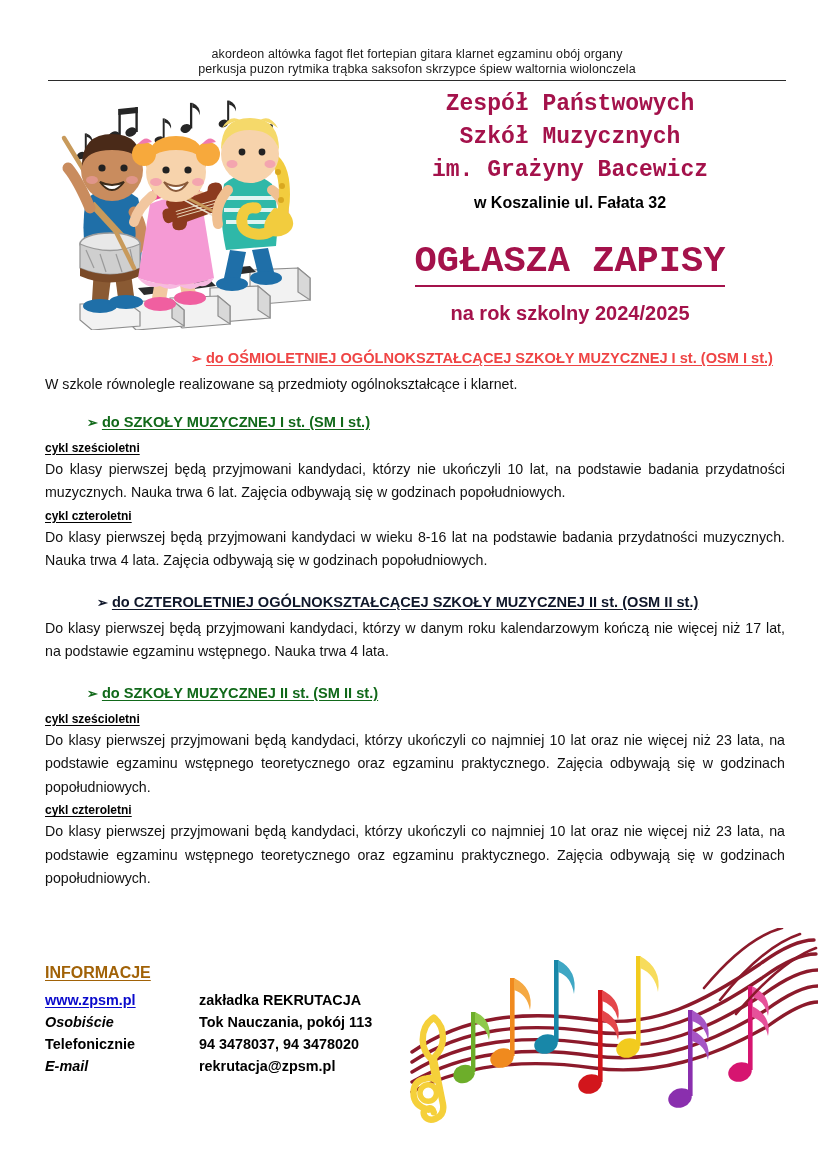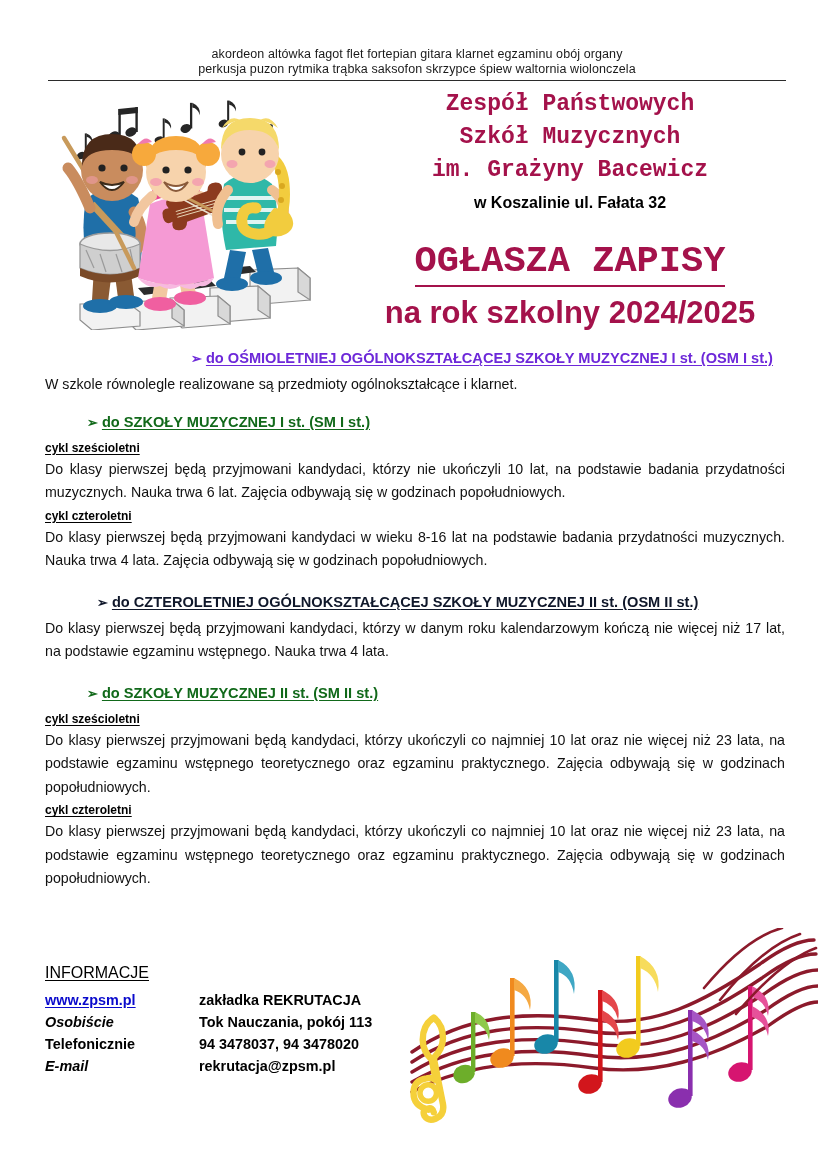--- a/index.html
+++ b/index.html
@@ -88,21 +88,21 @@
     white-space: nowrap;
     margin-top: 20px;
   }
   .title-announce span {
     border-bottom: 2.6px solid #A4124B;
     padding-bottom: 3px;
   }
   .title-year {
     font-family: "Liberation Sans", sans-serif;
     font-weight: bold;
-    font-size: 31px;
+    font-size: 20px;
     line-height: 42px;
     color: #A4124B;
     white-space: nowrap;
     margin-top: 7px;
   }
 
   
   .content {
     position: absolute;
     left: 45px;
@@ -120,21 +120,21 @@
   }
   .sec-head .arrow {
     font-weight: bold;
     font-size: 13px;
     padding-right: 4px;
   }
   .sec-head .ht {
     text-decoration: underline;
     text-underline-offset: 2px;
   }
-  .sec-head.c-blue   { color: #6d28d9; padding-left: 146px; }
+  .sec-head.c-blue   { color: #ef4444; padding-left: 146px; }
   .sec-head.c-green  { color: #11691A; padding-left: 42px; }
   .sec-head.c-slate  { color: #0f172a; padding-left: 52px; }
   .sec-head.c-green2 { color: #11691A; padding-left: 42px; }
 
   .para {
     font-family: "Liberation Sans", sans-serif;
     font-size: 14.2px;
     line-height: 23.5px;
     color: #111111;
     text-align: justify;
@@ -156,24 +156,24 @@
 
   
   .info-block {
     position: absolute;
     left: 45px;
     top: 962px;
     width: 420px;
   }
   .info-title {
     font-family: "Liberation Sans", sans-serif;
-    font-weight: normal;
+    font-weight: bold;
     font-size: 16px;
     line-height: 22px;
-    color: #000000;
+    color: #a16207;
     text-decoration: underline;
     text-underline-offset: 2px;
     display: inline-block;
     margin-bottom: 5px;
   }
   .info-row {
     display: flex;
     line-height: 22px;
     font-size: 14.4px;
     font-family: "Liberation Sans", sans-serif;

